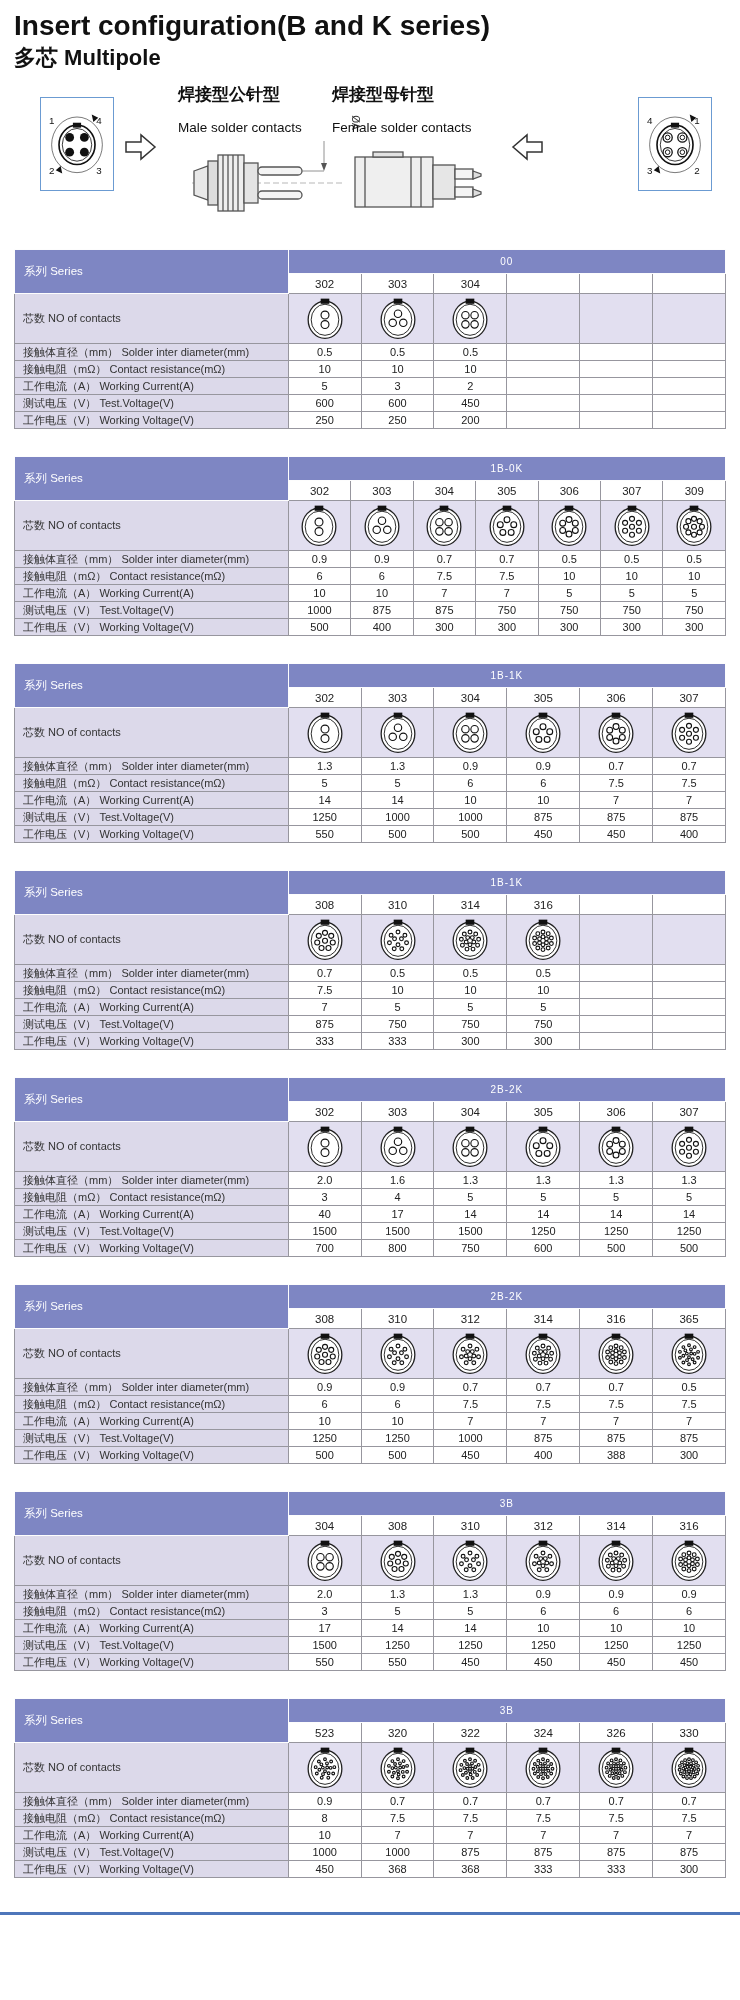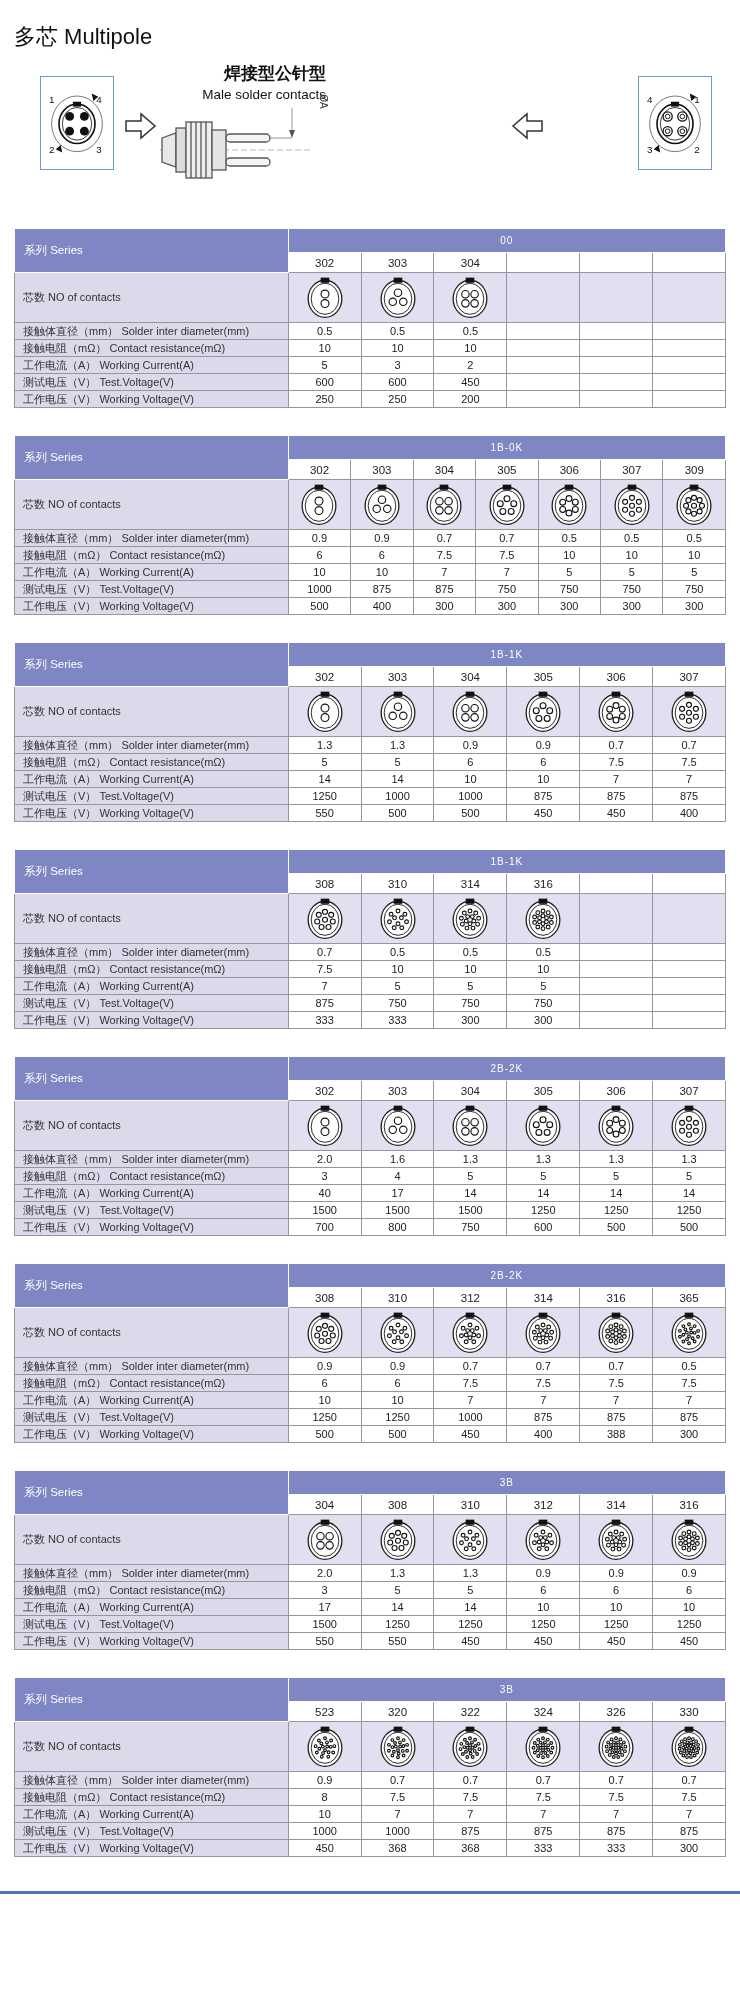--- a/index.html
+++ b/index.html
@@ -3,36 +3,36 @@
 <meta charset="utf-8">
 <style>
   * { margin:0; padding:0; box-sizing:border-box; }
   body { background:#fff; font-family:"Liberation Sans","DejaVu Sans",sans-serif; }
   .page { position:relative; width:740px; height:2000px; background:#fff; overflow:hidden; }
 
   
   .titles { padding:8px 0 0 14px; color:#111; }
   .title-zh { font-size:30px; font-weight:bold; line-height:1.2; }
   .title-en { font-size:28px; font-weight:600; line-height:1.25; }
-  .subtitle { font-size:22px; font-weight:400; margin-top:14px; }
+  .subtitle { font-size:22px; font-weight:700; }
 
   
   .diagram-band { position:relative; height:132px; margin:10px 14px 0 14px; }
   .face-box { position:absolute; width:74px; height:94px; border:1px solid #6b9bd2; background:#fff; }
   .face-box svg { width:100%; height:100%; }
   #left-face { left:26px; top:14px; }
   #right-face { right:14px; top:14px; }
   .block-arrow { position:absolute; width:34px; height:32px; }
   #arrow-right { left:110px; top:48px; }
   #arrow-left { left:496px; top:48px; }
   .contact-group { position:absolute; top:0; }
-  #male-group { left:132px; width:180px;text-align:right; }
+  #male-group { left:164px; width:180px; }
   #female-group { left:318px; width:190px; }
   .cg-zh { font-size:17px; font-weight:bold; color:#111; }
-  .cg-en { font-size:13.5px; color:#111; margin-top:2px; }
+  .cg-en { font-size:13.5px; color:#111; margin-top:14px; }
   .cg-draw { margin-top:4px; height:84px; }
   .cg-draw svg { width:100%; height:100%; }
   .dim-label { position:absolute; right:-4px; top:34px; font-size:10px; color:#333;
                transform:rotate(90deg); transform-origin:center; }
 
   
   #tables { margin:34px 14px 0 14px; }
   table { width:100%; border-collapse:collapse; table-layout:fixed; margin-bottom:27px;
           font-size:11px; color:#222; }
   td { border:1px solid #97969e; text-align:center; vertical-align:middle;
@@ -47,20 +47,21 @@
   tr.t-contacts svg { display:block; margin:2px auto; }
 
   .bottom-rule { height:3px; background:#4e76ba; margin-top:34px; }
 </style>
 </head>
 <body>
 
 <div class="page">
 
   <div class="titles">
+    <div class="title-en">Insert configuration(B and K series)</div>
     <div class="subtitle">多芯 Multipole</div>
   </div>
 
   <div class="diagram-band">
     <div class="face-box" id="left-face"><svg viewBox="0 0 88 98">
           <ellipse cx="44" cy="50" rx="31" ry="34" fill="none" stroke="#333" stroke-width="0.8"></ellipse>
           <polygon points="62,13 70,17 64,22" fill="#111"></polygon>
           <polygon points="26,85 18,81 24,76" fill="#111"></polygon>
           <ellipse cx="44" cy="50" rx="22" ry="24" fill="#fff" stroke="#111" stroke-width="2"></ellipse>
           <ellipse cx="44" cy="50" rx="18" ry="20" fill="none" stroke="#111" stroke-width="1"></ellipse>
@@ -95,20 +96,38 @@
           <rect x="56" y="24" width="14" height="40" fill="#e4e4e4"></rect>
           <rect x="70" y="28" width="44" height="8" rx="4" fill="#f4f4f4"></rect>
           <rect x="70" y="52" width="44" height="8" rx="4" fill="#f4f4f4"></rect>
           <line x1="114" y1="32" x2="136" y2="32" stroke="#777" stroke-width="0.8"></line>
           <line x1="136" y1="2" x2="136" y2="26" stroke="#777" stroke-width="0.8"></line>
           <polygon points="136,32 133,24 139,24" fill="#555" stroke="none"></polygon>
         </svg>
       </div>
       <span class="dim-label">ØA</span>
     </div>
+    <div class="contact-group" id="female-group">
+      <div class="cg-zh">焊接型母针型</div>
+      <div class="cg-en">Female solder contacts</div>
+      <div class="cg-draw">
+        <svg viewBox="0 0 160 84" fill="none" stroke="#555" stroke-width="1.3">
+          <rect x="8" y="18" width="78" height="50" fill="#efefef"></rect>
+          <line x1="18" y1="18" x2="18" y2="68"></line>
+            <line x1="64" y1="18" x2="64" y2="68"></line>
+          <line x1="74" y1="18" x2="74" y2="68"></line>
+          <rect x="26" y="13" width="30" height="5" fill="#e2e2e2"></rect>
+          <rect x="86" y="26" width="22" height="34" fill="#e6e6e6"></rect>
+          <rect x="108" y="30" width="18" height="10" fill="#f4f4f4"></rect>
+          <rect x="108" y="48" width="18" height="10" fill="#f4f4f4"></rect>
+          <polygon points="126,32 134,35 134,37 126,40" fill="#ddd"></polygon>
+          <polygon points="126,50 134,53 134,55 126,58" fill="#ddd"></polygon>
+        </svg>
+      </div>
+    </div>
     <div class="block-arrow" id="arrow-left">
       <svg viewBox="0 0 34 32">
           <polygon points="32,11 17,11 17,4 3,16 17,28 17,21 32,21" fill="#fff" stroke="#333" stroke-width="1.5"></polygon>
         </svg>
     </div>
     <div class="face-box" id="right-face"><svg viewBox="0 0 88 98">
           <ellipse cx="44" cy="50" rx="31" ry="34" fill="none" stroke="#333" stroke-width="0.8"></ellipse>
           <polygon points="62,13 70,17 64,22" fill="#111"></polygon>
           <polygon points="26,85 18,81 24,76" fill="#111"></polygon>
           <ellipse cx="44" cy="50" rx="22" ry="24" fill="#fff" stroke="#111" stroke-width="2"></ellipse>

